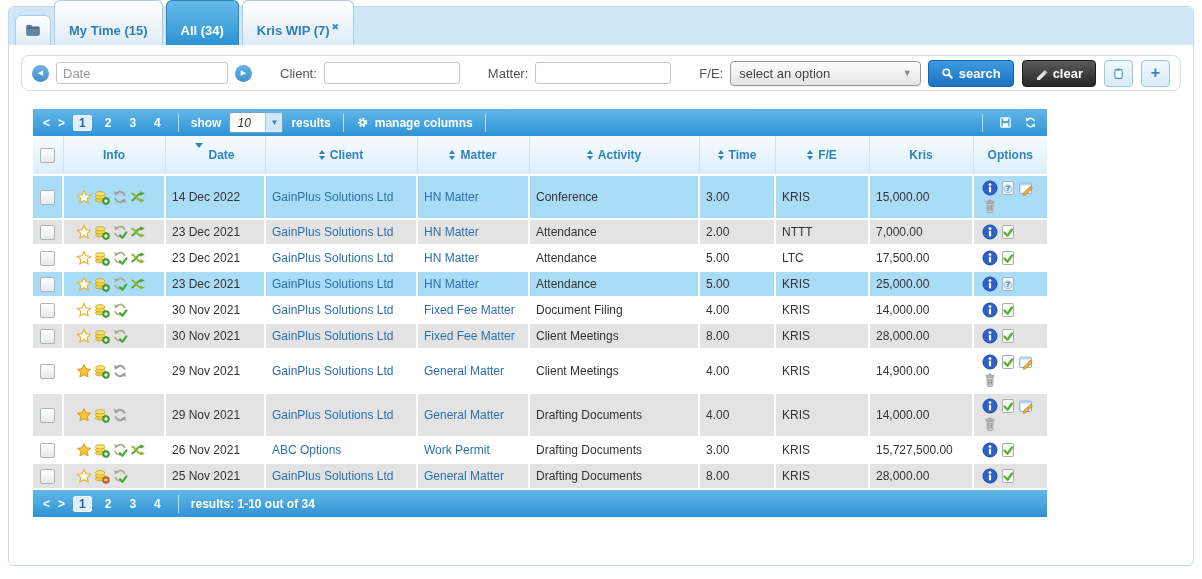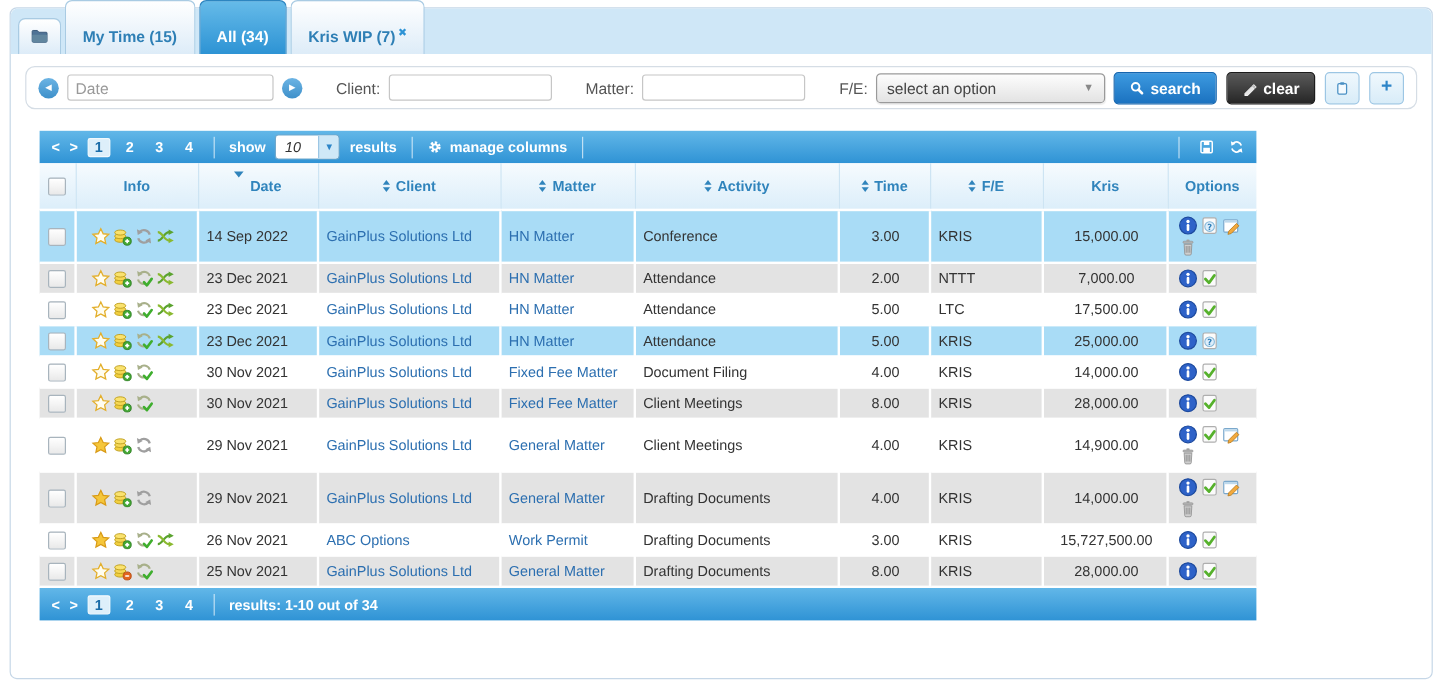--- a/index.html
+++ b/index.html
@@ -45,21 +45,21 @@
 
   table{border-collapse:collapse;table-layout:fixed;width:1014px;}
   th{height:38px;background:linear-gradient(#f6fbfe,#dceefa);color:#3084bc;font-size:12px;font-weight:bold;border-right:1px solid #cde4f3;border-bottom:2px solid #fff;text-align:center;padding:0;}
   th:last-child{border-right:none;}
   td{font-size:12px;color:#333;border-right:2px solid #fff;border-bottom:2px solid #fff;padding:2px 6px;height:26px;box-sizing:border-box;vertical-align:middle;}
   td:last-child{border-right:none;}
   tr.row-highlight td{background:#a9dcf6;}
   tr.row-gray td{background:#e3e3e3;}
   tr.row-white td{background:#fff;}
   .cell-link{color:#2c6fb0;}
-  .num{text-align:center;padding-right:4px;}
+  .num{text-align:left;padding-right:4px;}
   .cb{width:13px;height:13px;background:linear-gradient(#ffffff,#e9e9e9);border:1px solid #a8b4bd;border-radius:2px;margin:0 auto;cursor:pointer;}
   .ic{width:16px;height:16px;vertical-align:middle;flex:0 0 auto;}
   .ic12{width:13px;height:13px;}
   .info-wrap{display:flex;gap:2px;align-items:center;padding-left:6px;}
   .opt-wrap{display:flex;flex-wrap:wrap;gap:2px;align-items:center;width:60px;padding:2px 0 2px 2px;}
   .sort-both{display:inline-flex;flex-direction:column;gap:2px;margin-right:5px;vertical-align:middle;}
   .tri-u{width:0;height:0;border-left:3px solid transparent;border-right:3px solid transparent;border-bottom:4px solid #3084bc;}
   .tri-d{width:0;height:0;border-left:3px solid transparent;border-right:3px solid transparent;border-top:4px solid #3084bc;}
   .sort-desc{display:inline-block;margin-right:5px;vertical-align:middle;}
   .sort-desc .tri-d{border-left-width:4px;border-right-width:4px;border-top-width:5px;}
@@ -355,21 +355,21 @@
                   <use href="#i-coins-add"></use>
                 </svg>
                 <svg class="ic">
                   <use href="#i-sync"></use>
                 </svg>
                 <svg class="ic">
                   <use href="#i-transfer"></use>
                 </svg>
               </div>
             </td>
-            <td>14 Sep 2022</td>
+            <td>14 Dec 2022</td>
             <td class="cell-link">GainPlus Solutions Ltd</td>
             <td class="cell-link">HN Matter</td>
             <td>Conference</td>
             <td class="num">3.00</td>
             <td>KRIS</td>
             <td class="num">15,000.00</td>
             <td>
               <div class="opt-wrap">
                 <svg class="ic">
                   <use href="#i-info"></use>

